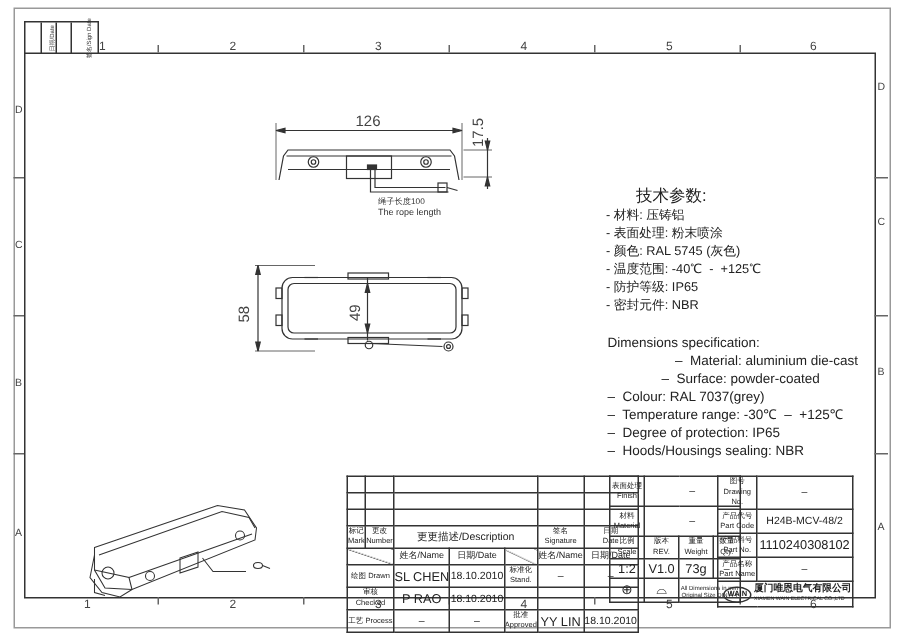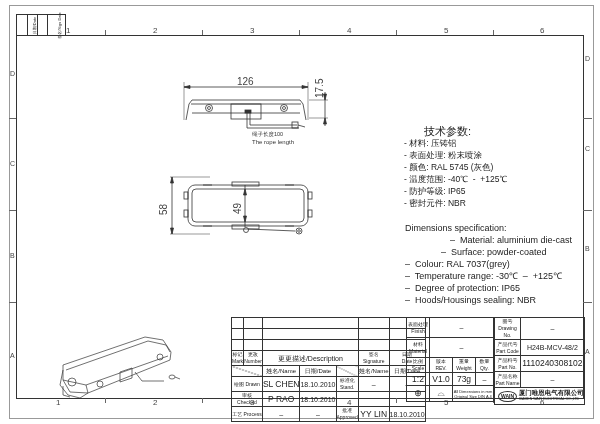--- a/index.html
+++ b/index.html
@@ -268,21 +268,21 @@
     <td class="mid">–</td>
   </tr>
   <tr style="height:16px;">
     <td style="font-size:9px;">⊕</td>
     <td style="font-size:9px;">⌓</td>
     <td colspan="2" style="white-space:normal;font-size:4px;line-height:5px;">All Dimensions in mm Original Size DIN A 4</td>
   </tr>
 </tbody>
   </table>
 
-<table class="tb" style="left:494px;top:317px;width:88px;height:81px;padding-left:16px;">
+<table class="tb" style="left:478px;top:317px;width:88px;height:81px;padding-left:16px;">
   <tbody>
       <tr style="height:16px;">
     <td style="width:25px;white-space:normal;font-size:5px;">图号 Drawing No.</td>
     <td class="mid">–</td>
   </tr>
   <tr style="height:16px;">
     <td style="white-space:normal;font-size:5px;">产品代号 Part Code</td>
     <td class="mid">H24B-MCV-48/2</td>
   </tr>
   <tr style="height:16px;">

